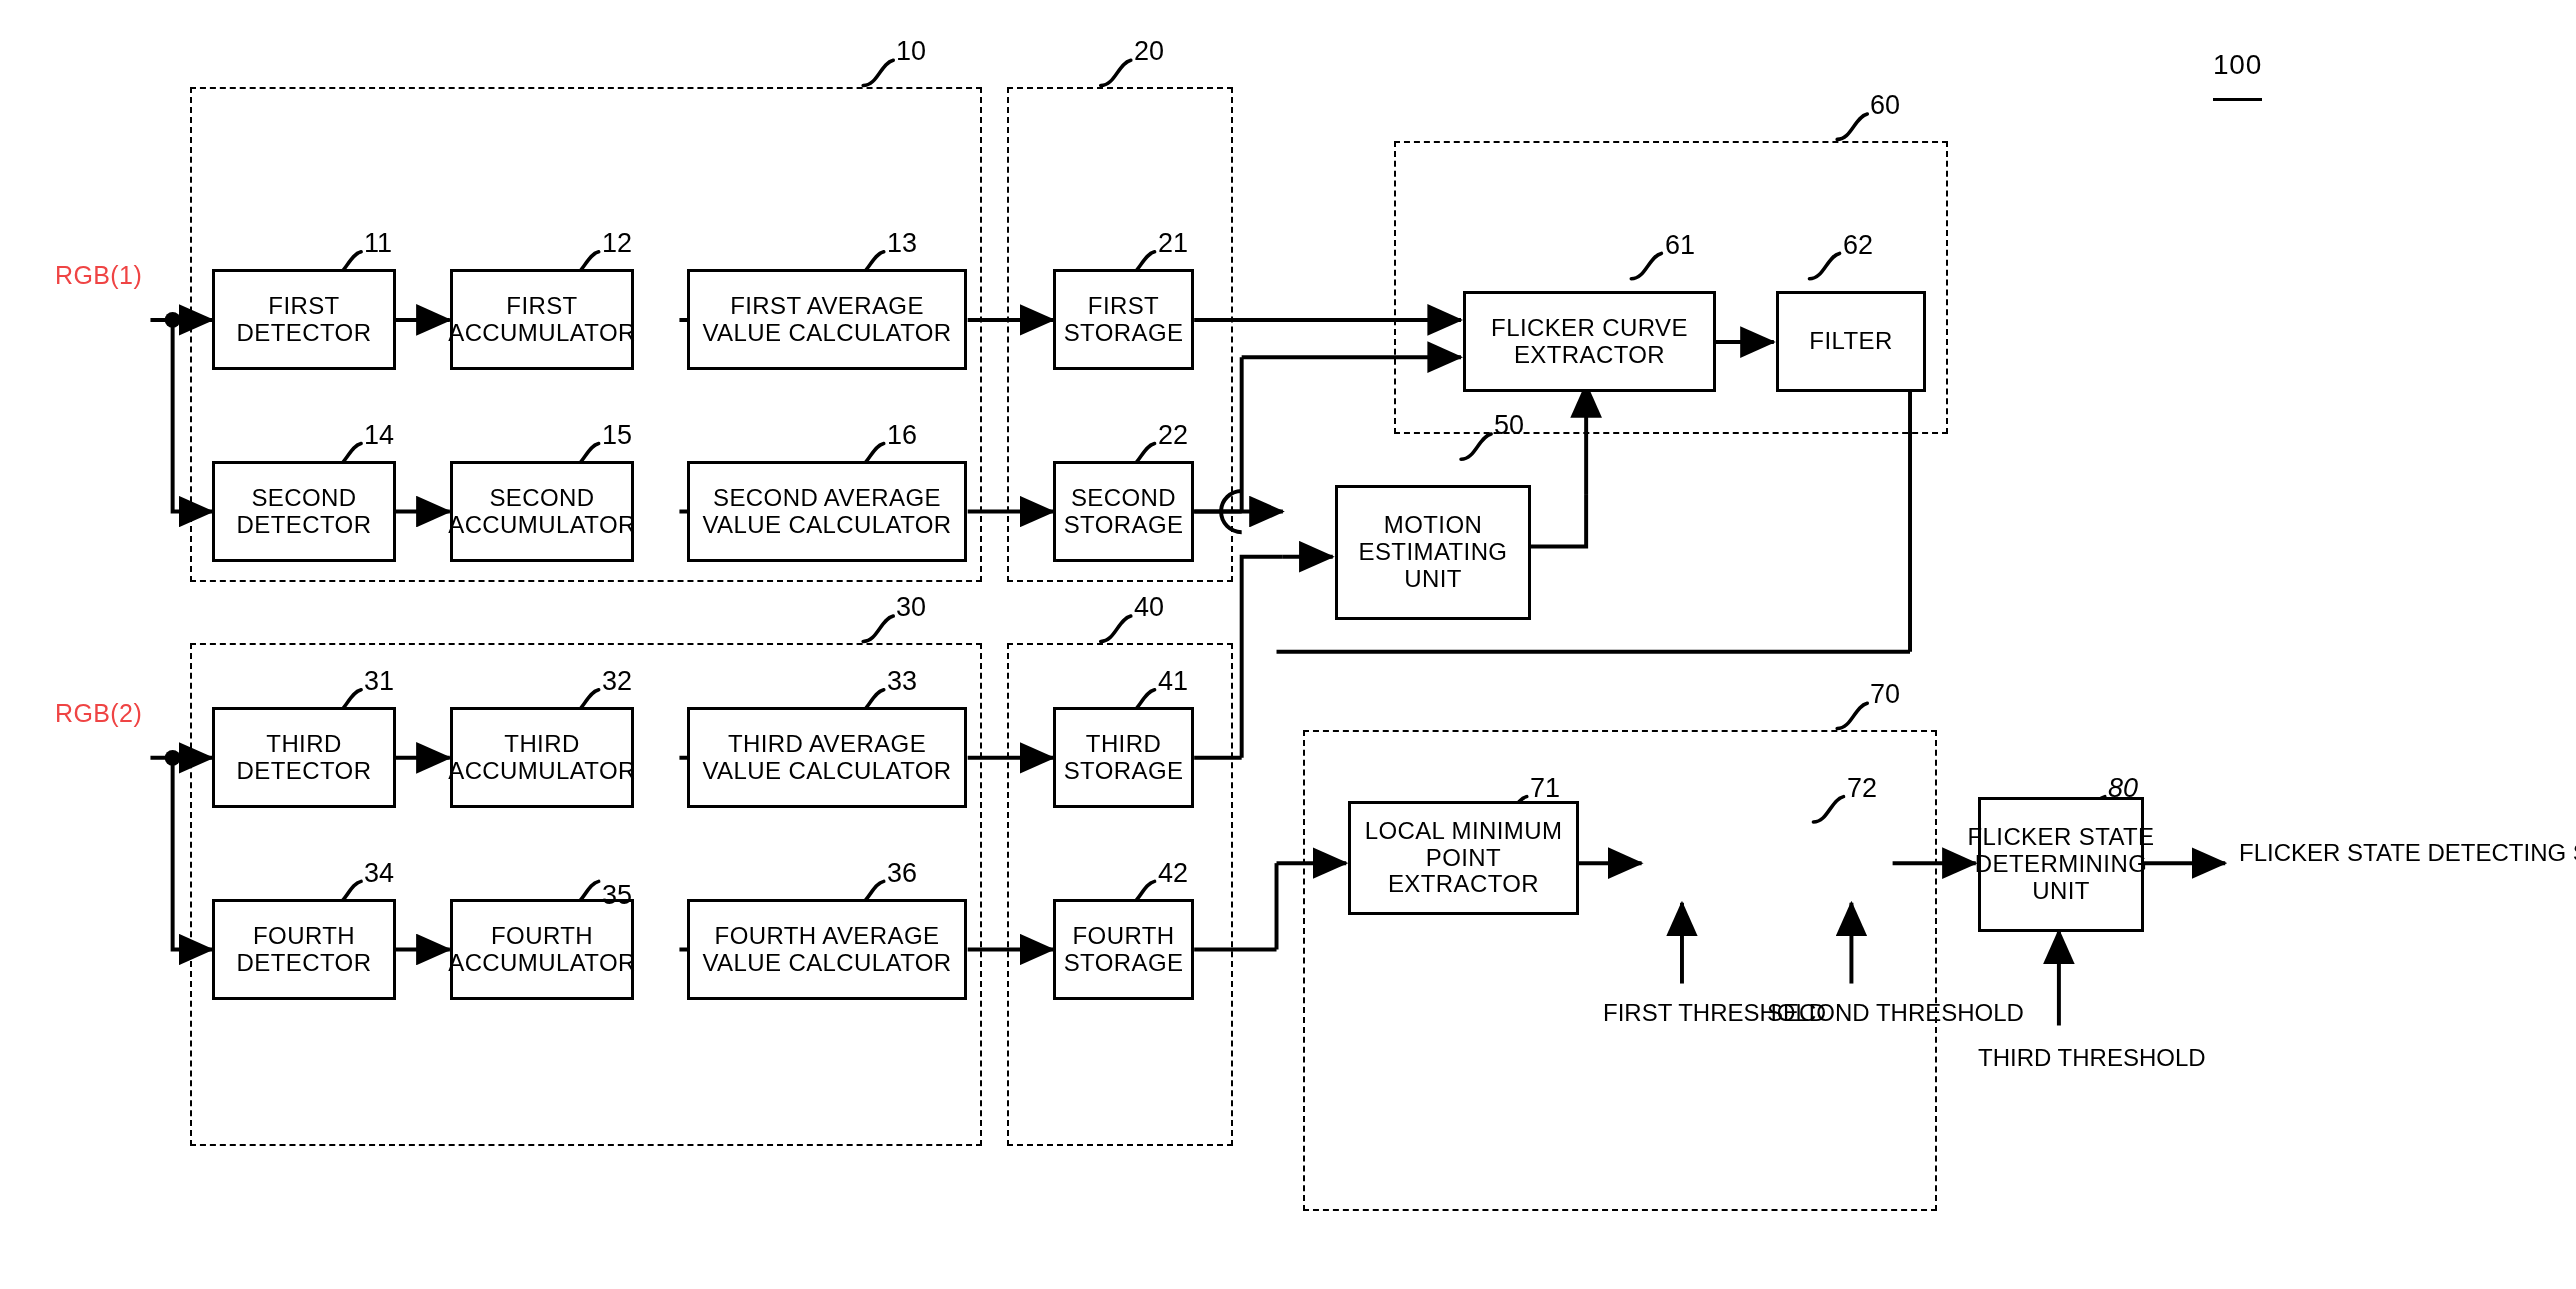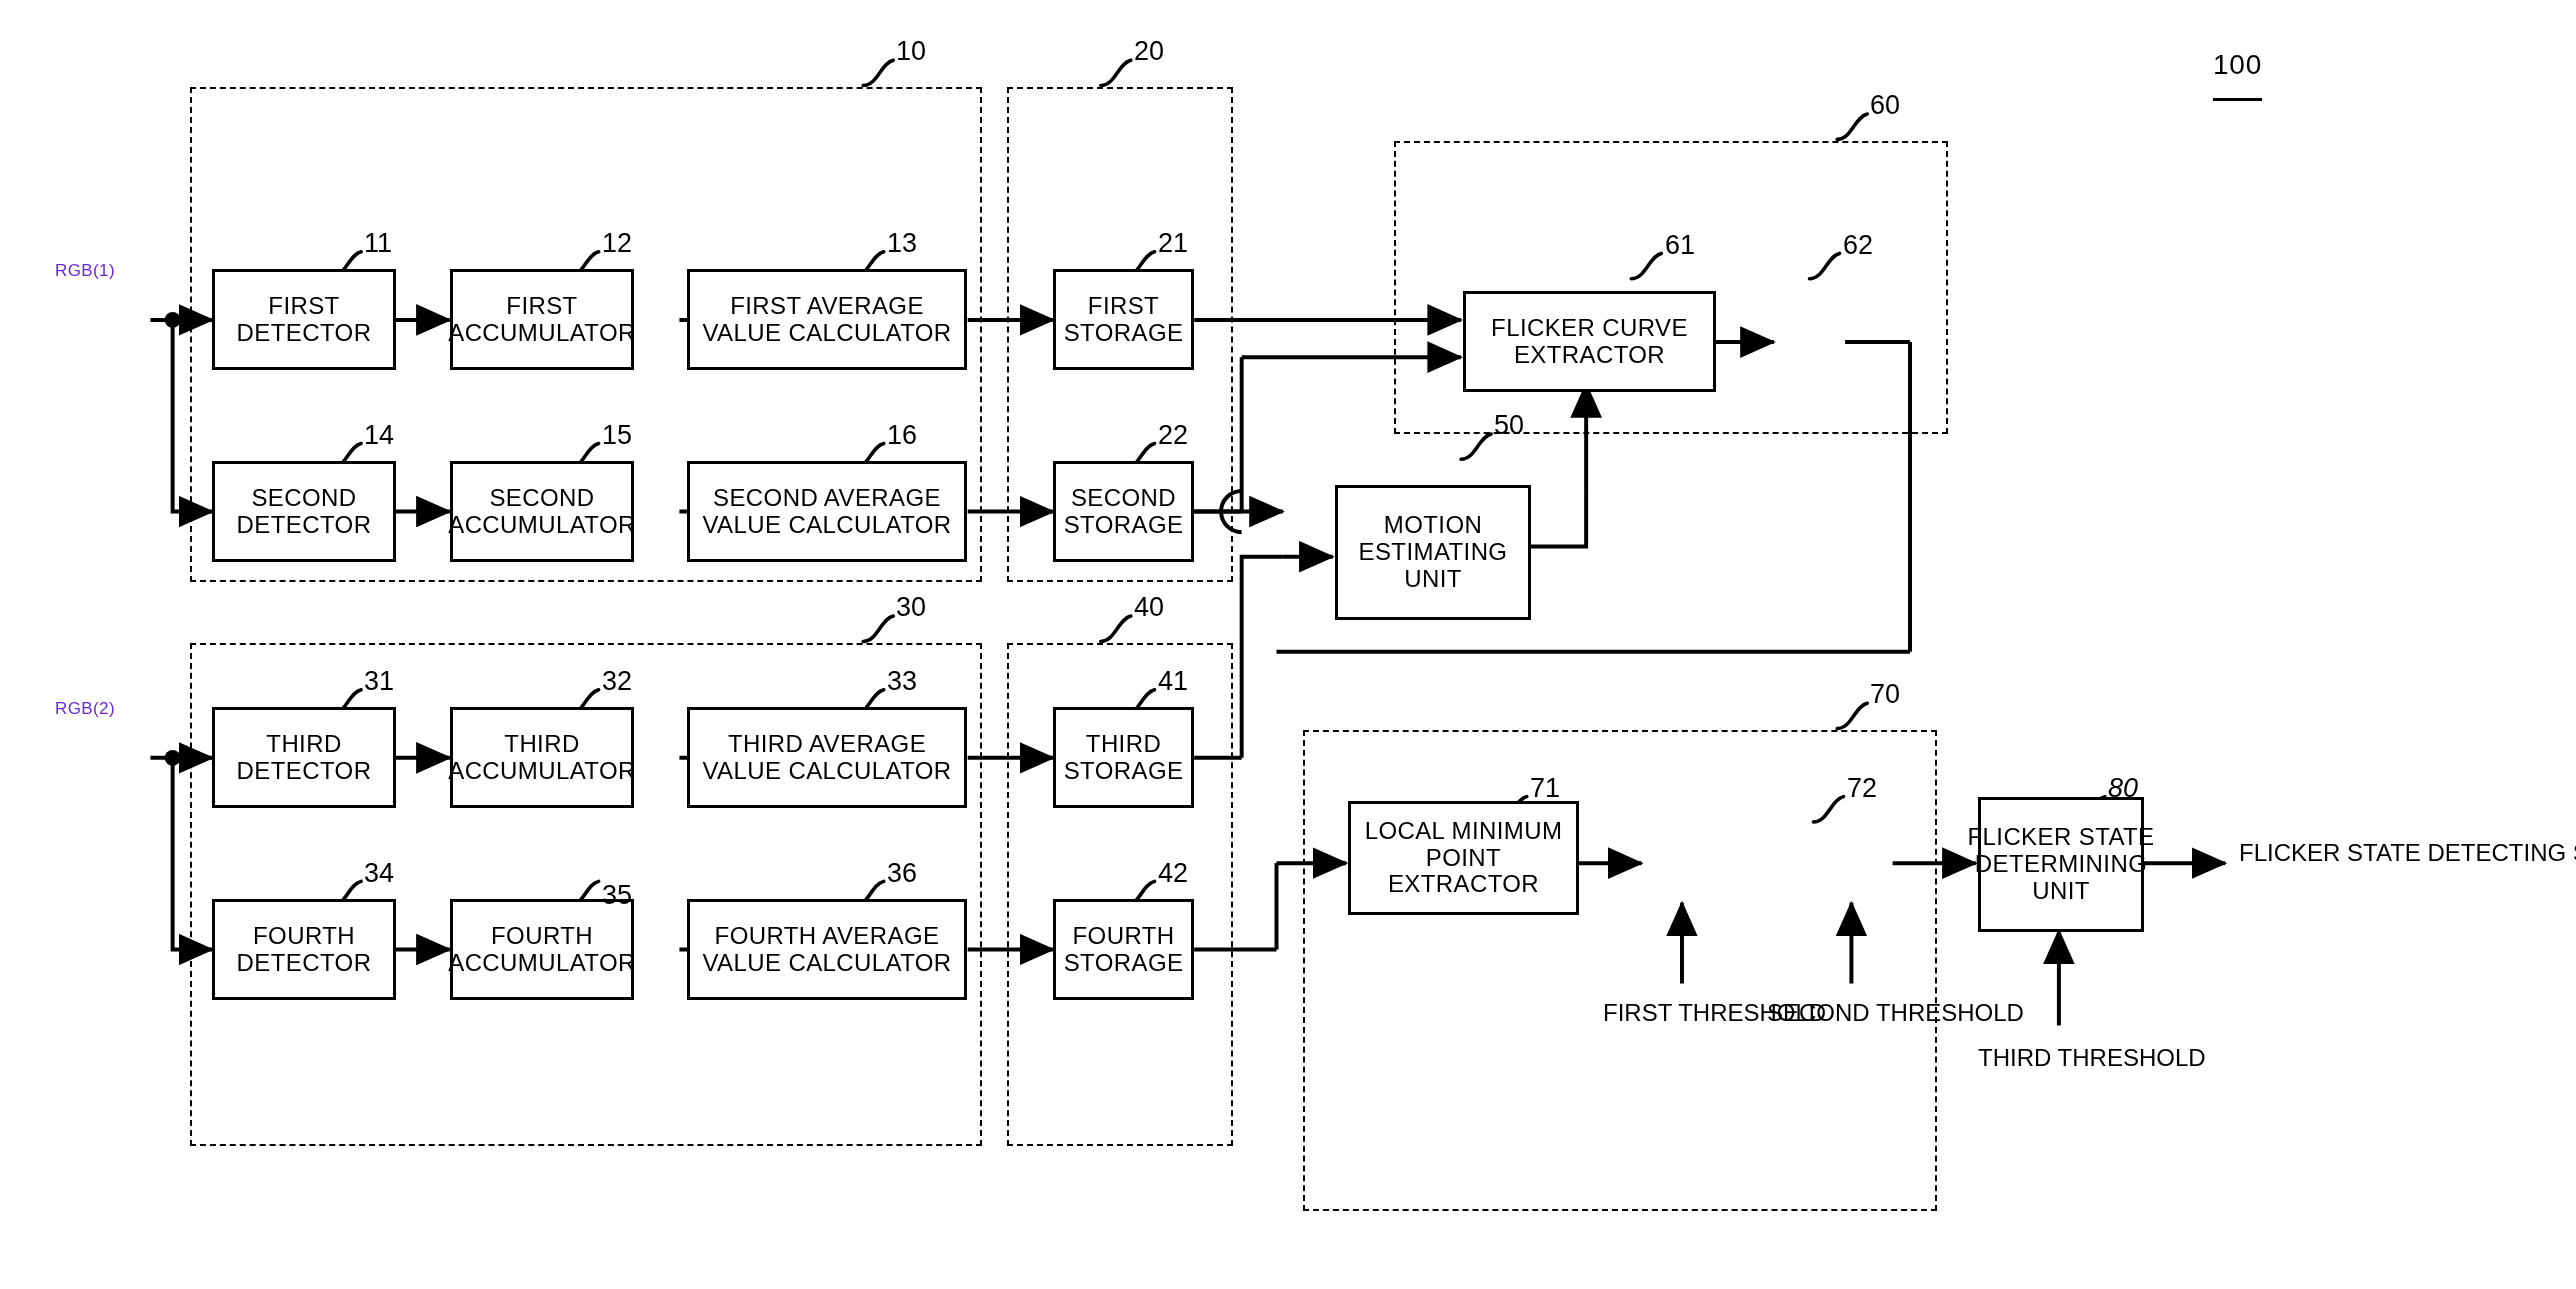--- a/index.html
+++ b/index.html
@@ -29,22 +29,22 @@
   }
   .blk span{display:block;white-space:nowrap;}
   .grp{
     position:absolute;
     border:2.4px dashed #000;
     box-sizing:border-box;
     background:transparent;
   }
   .lbl{
     position:absolute;
-    font-size:17px;
-    color:#6d28d9;
+    font-size:25px;
+    color:#ef4444;
     white-space:nowrap;
     letter-spacing:0.4px;
   }
   .refnum{
     position:absolute;
     font-size:27px;
     color:#000;
     white-space:nowrap;
   }
   .title100{
@@ -267,20 +267,23 @@
   </div>
   <div class="blk" style="left:1053px;top:899px;width:141px;height:101px;">
     <span>FOURTH</span>
     <span>STORAGE</span>
   </div>
 
   <div class="blk" style="left:1463px;top:291px;width:253px;height:101px;">
     <span>FLICKER CURVE</span>
     <span>EXTRACTOR</span>
   </div>
+  <div class="blk" style="left:1776px;top:291px;width:150px;height:101px;">
+    <span>FILTER</span>
+  </div>
 
   <div class="blk" style="left:1335px;top:485px;width:196px;height:135px;">
     <span>MOTION</span>
     <span>ESTIMATING</span>
     <span>UNIT</span>
   </div>
 
   <div class="blk" style="left:1348px;top:801px;width:231px;height:114px;">
     <span>LOCAL MINIMUM</span>
     <span>POINT</span>

